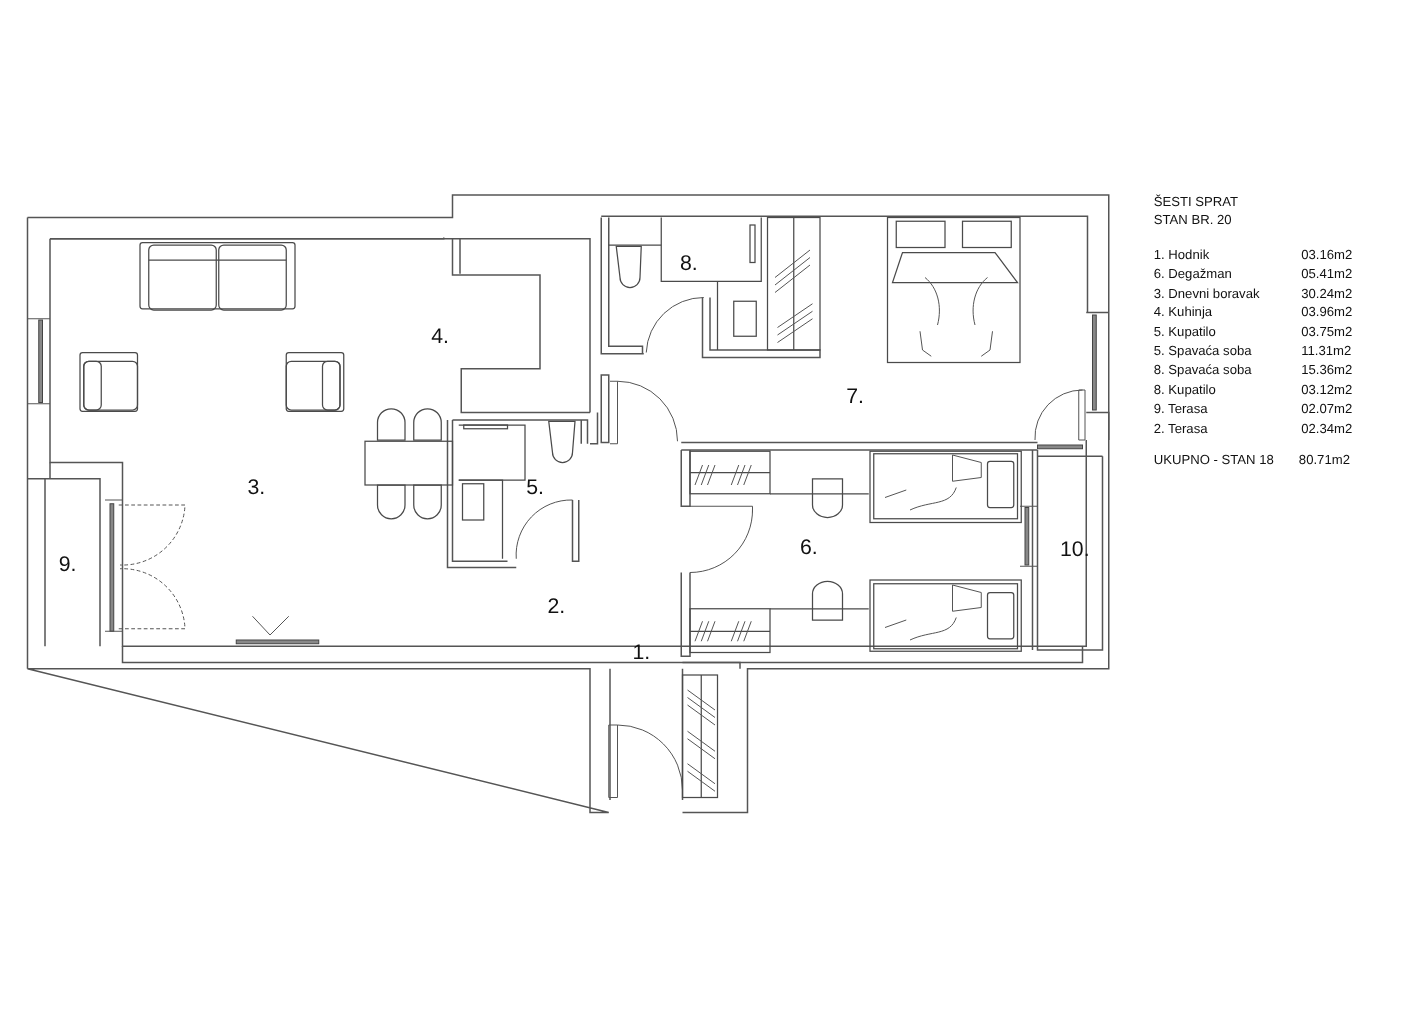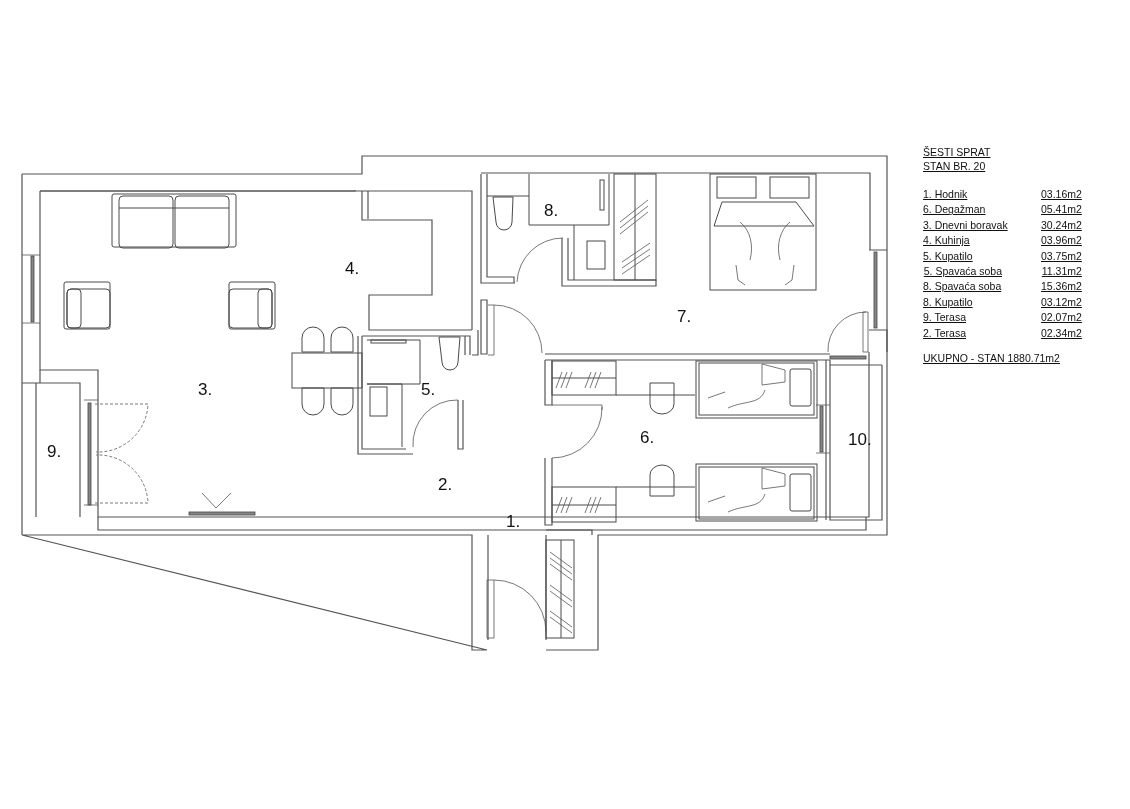--- a/index.html
+++ b/index.html
@@ -4,28 +4,28 @@
 <style>
   html, body { margin: 0; padding: 0; background: #ffffff; }
   body { width: 1130px; height: 809px; position: relative; overflow: hidden; font-family: "Liberation Sans", sans-serif; }
   #plan { position: absolute; left: 0; top: 0; }
   .w { fill: none; stroke: #555; stroke-width: 1.2; }
   .f { fill: none; stroke: #4a4a4a; stroke-width: 1; }
   .thin { fill: none; stroke: #555; stroke-width: 0.8; }
   .dash { fill: none; stroke: #555; stroke-width: 0.8; stroke-dasharray: 3 2; }
   .win { fill: #888; stroke: #444; stroke-width: 0.8; }
   .room-label { font-family: "Liberation Sans", sans-serif; font-size: 17px; fill: #111; }
-  #legend { position: absolute; left: 923px; top: 146px; font-size: 10.5px; color: #111; line-height: 15.4px; text-decoration: underline; }
+  #legend { position: absolute; left: 923px; top: 156px; font-size: 10.5px; color: #111; line-height: 15.4px; }
   #legend .title { line-height: 13.5px; }
   #legend .gap { height: 14px; }
-  #legend .row { display: flex; white-space: nowrap; justify-content: flex-end; }
+  #legend .row { display: flex; white-space: nowrap; }
   #legend .name { width: 118px; }
   #legend .area { }
   #legend .total { margin-top: 10px; white-space: nowrap; }
-  #legend .total span:last-child { margin-left: 0; }
+  #legend .total span:last-child { margin-left: 20px; }
 </style>
 </head>
 <body>
 
 <svg id="plan" width="1130" height="809" viewBox="0 0 1130 809" xmlns="http://www.w3.org/2000/svg">
 
   <g>
     <path class="w" d="M22,174 L362,174 L362,156 L887,156 L887,535 L598,535 L598,650 L546,650"></path>
     <path class="w" d="M487,650 L472,650 L472,535 L22,535 Z M22,174 L22,535"></path>
     <path class="w" d="M40,191 L355,191 L355,190"></path>

